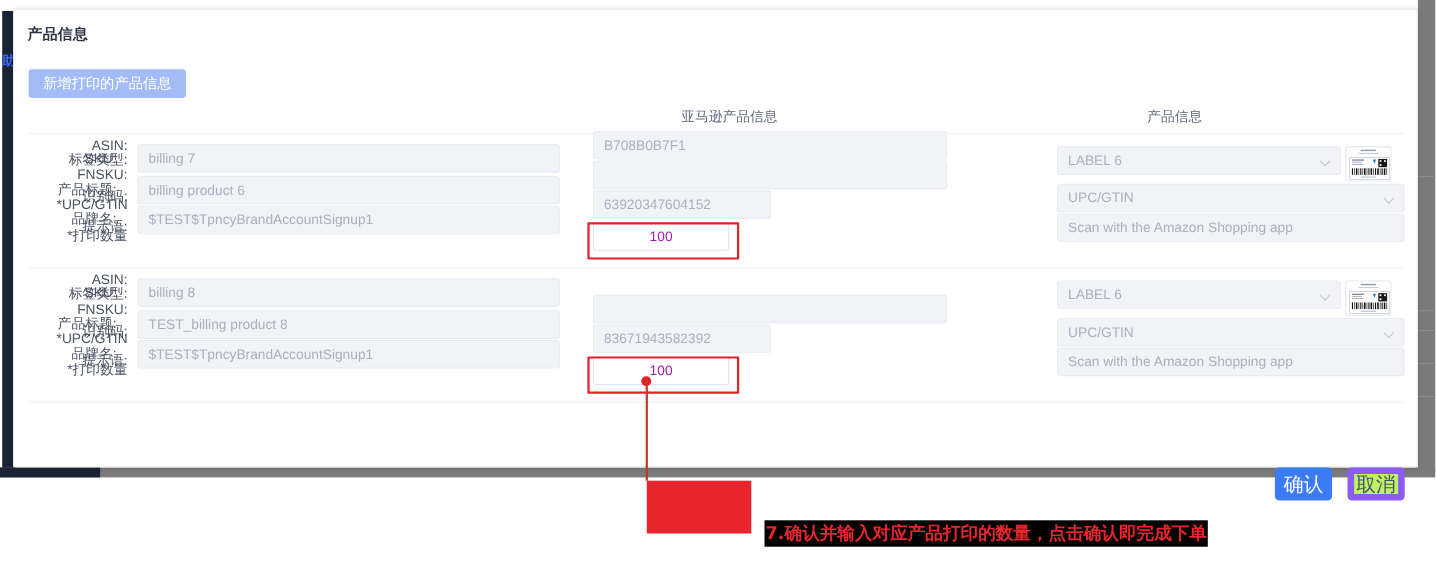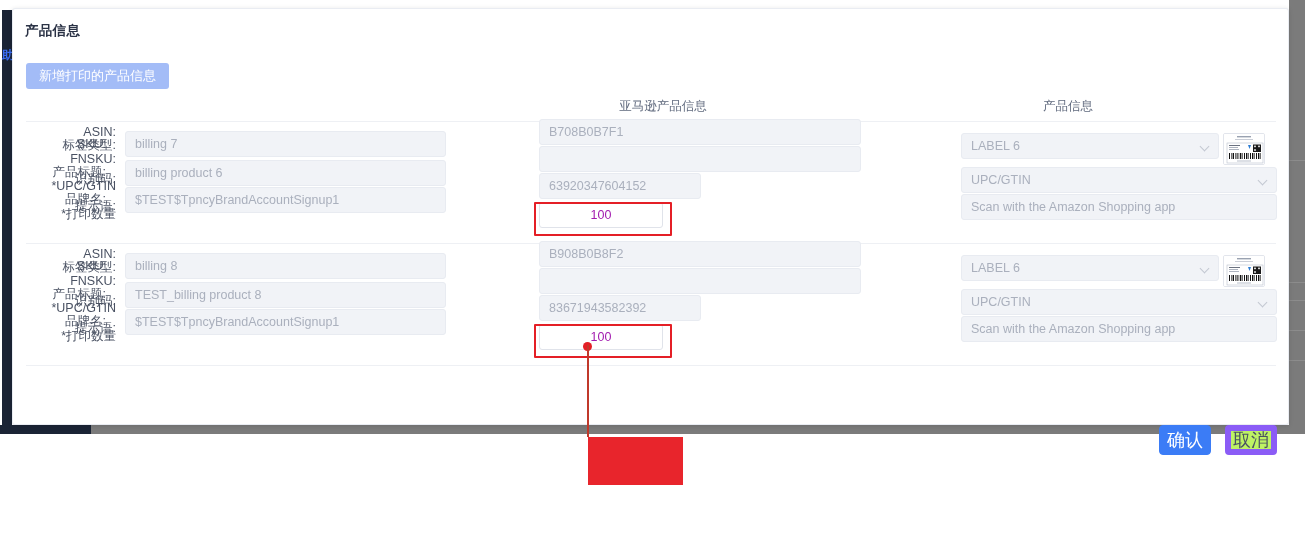--- a/index.html
+++ b/index.html
@@ -112,21 +112,21 @@
     background: #ffffff; border: 1px solid #e0e3ea;
     color: #a21caf; justify-content: center; font-size: 12.5px;
   }
   .redbox {
     position: absolute; border: 2px solid #e41f26; border-radius: 1px;
     pointer-events: none;
   }
 
   
   .c1-lbl { width: 100px; left: 10px; }
-  .c1-inp { left: 112px; width: 321px; }
+  .c1-inp { left: 112px; width: 384px; }
   
   .c2-lbl { width: 110px; left: 410px; }
   .c2-inp { left: 526px; }
   
   .c3-lbl { width: 110px; left: 830px; }
   .c3-inp { left: 948px; }
 
   
   .thumb {
     position: absolute; width: 42px; height: 32px;
@@ -298,21 +298,20 @@
         <div class="lbl c1-lbl">产品标题:</div>
         <div class="inp c1-inp" style="position:absolute;">TEST_billing product 8</div>
       </div>
       <div class="fld" style="left:0;top:64px;width:440px;">
         <div class="lbl c1-lbl">品牌名:</div>
         <div class="inp c1-inp" style="position:absolute;">$TEST$TpncyBrandAccountSignup1</div>
       </div>
 
       <div class="fld" style="left:0;top:-2px;width:860px;">
         <div class="lbl c2-lbl">ASIN:</div>
-        <div class="inp c2-inp" style="position:absolute;width:322px;">B908B0B8F2</div>
       </div>
       <div class="fld" style="left:0;top:25px;width:860px;">
         <div class="lbl c2-lbl">FNSKU:</div>
         <div class="inp c2-inp" style="position:absolute;width:322px;"></div>
       </div>
       <div class="fld" style="left:0;top:52px;width:860px;">
         <div class="lbl c2-lbl">*UPC/GTIN</div>
         <div class="inp c2-inp" style="position:absolute;width:162px;">83671943582392</div>
       </div>
       <div class="fld" style="left:0;top:79px;width:860px;">
@@ -377,14 +376,15 @@
       </div>
     </div>
 
     <button class="btn btn-primary" style="left:1146px;top:376px;">确认</button>
     <button class="btn btn-default" style="left:1212px;top:376px;">取消</button>
   </div>
 
   <div class="ann-dot"></div>
   <div class="ann-leader"></div>
   <div class="ann-redblock"></div>
+  <div class="ann-text">7.确认并输入对应产品打印的数量，点击确认即完成下单</div>
 
 </div>
 
 </body></html>

